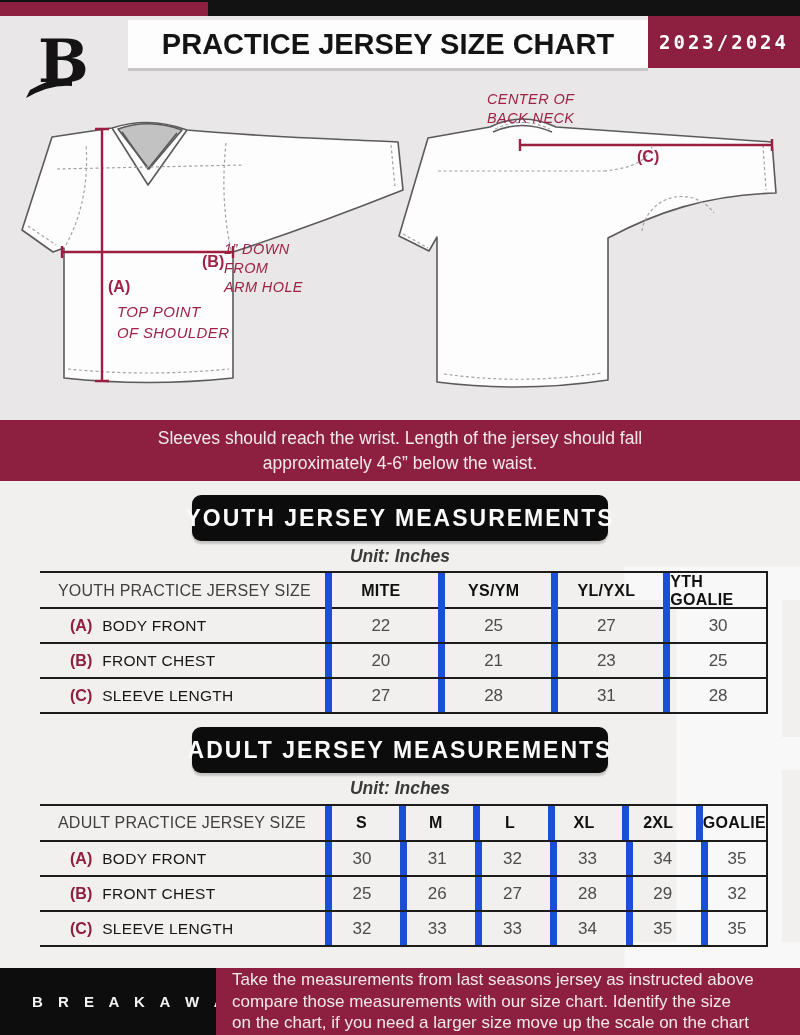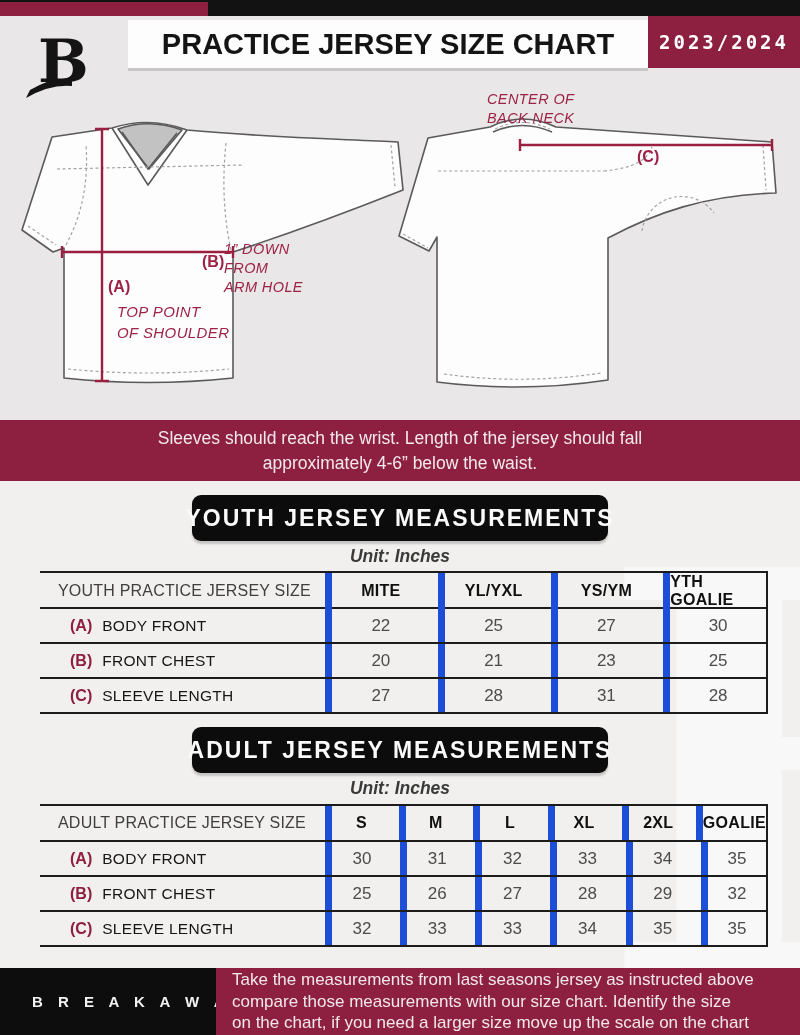--- a/index.html
+++ b/index.html
@@ -158,22 +158,22 @@
     <div class="box">
       <span>YOUTH JERSEY MEASUREMENTS</span>
     </div>
   </div>
   <div class="unit" style="top:546px;">Unit: Inches</div>
 
   <div class="size-table youth" style="top:571px;">
     <div class="tr head">
       <div class="td first col-head-first">YOUTH PRACTICE JERSEY SIZE</div>
       <div class="td col-head">MITE</div>
+      <div class="td col-head">YS/YM</div>
       <div class="td col-head">YL/YXL</div>
-      <div class="td col-head">YS/YM</div>
       <div class="td col-head">YTH GOALIE</div>
     </div>
     <div class="tr row">
       <div class="td first">
         <span class="rkey">(A)</span>
         <span class="rlbl">BODY FRONT</span>
       </div>
       <div class="td val">22</div>
       <div class="td val">25</div>
       <div class="td val">27</div>

